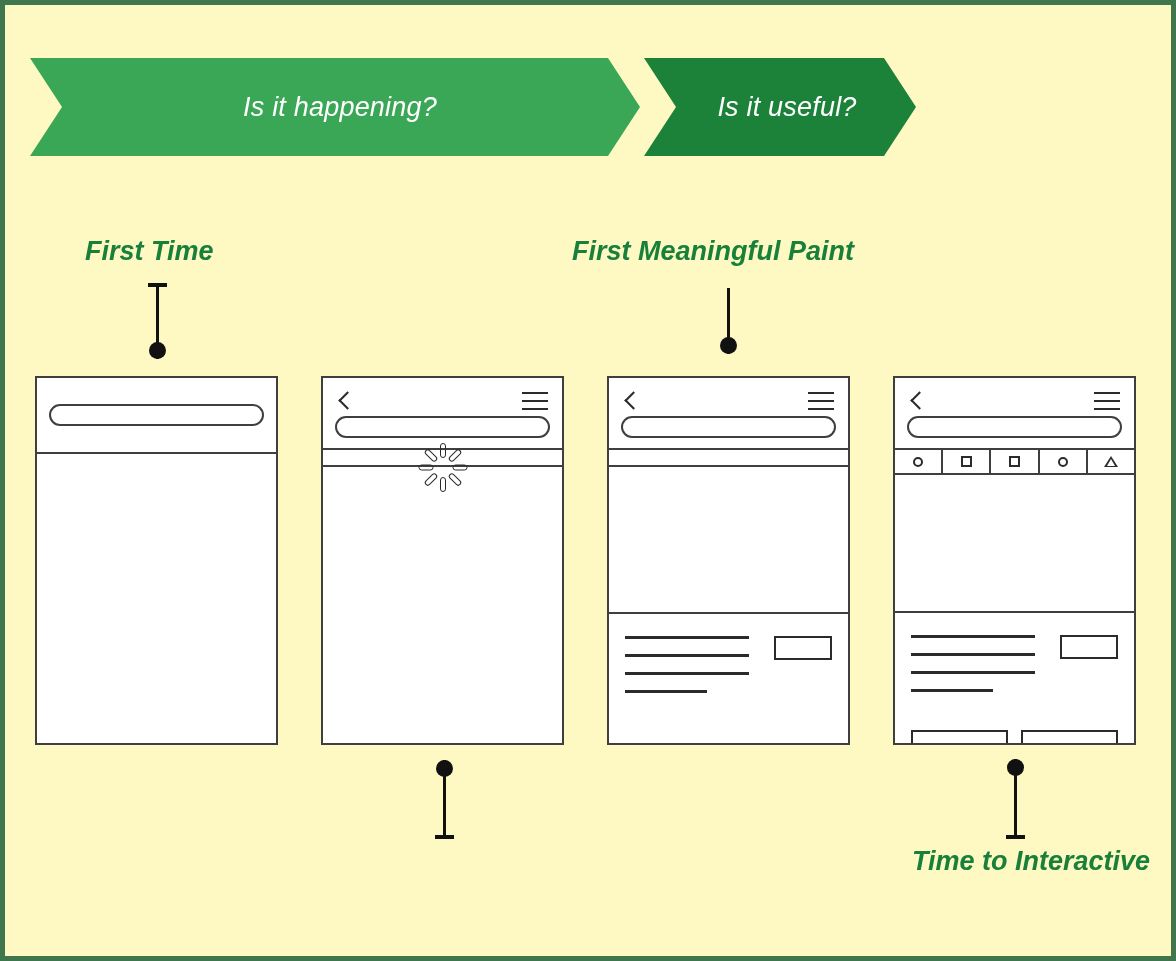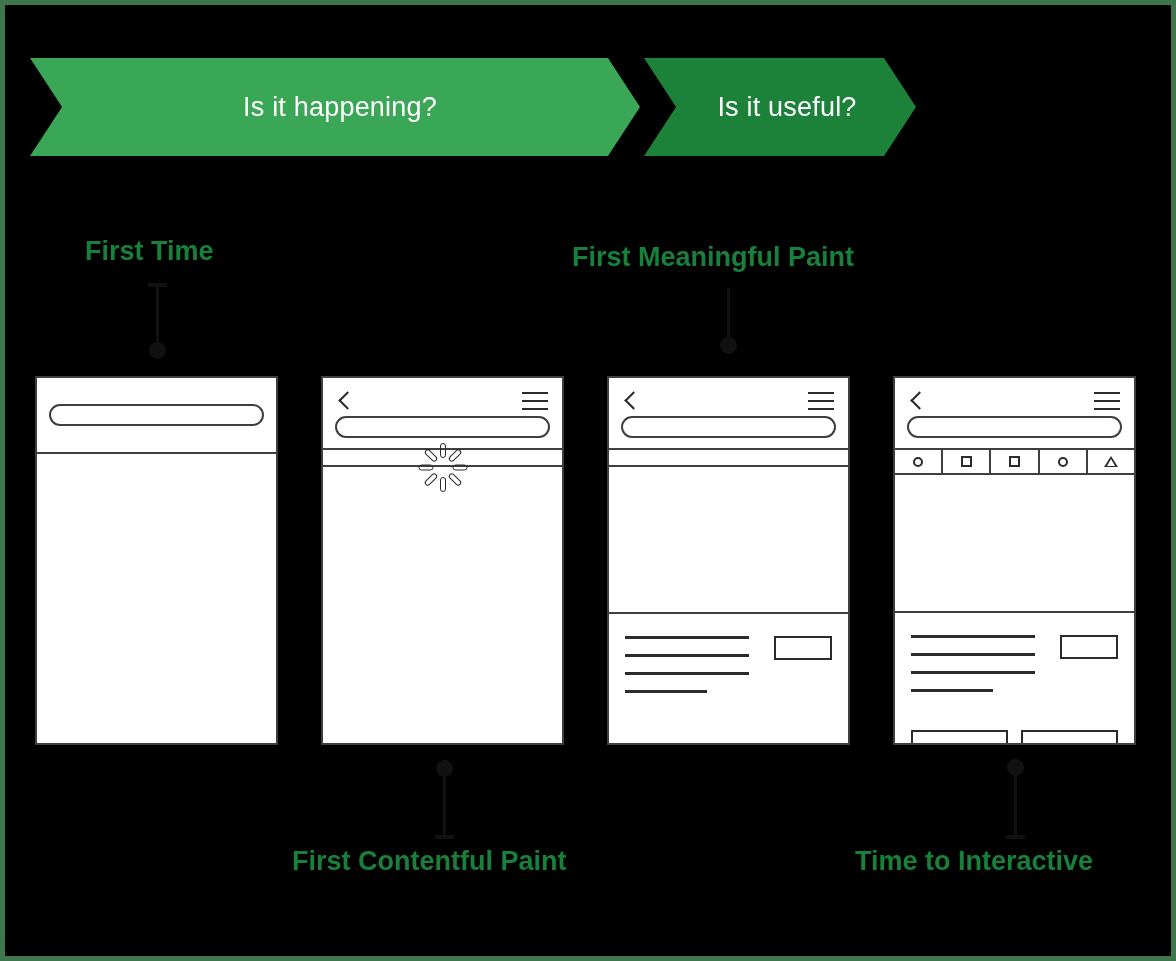--- a/index.html
+++ b/index.html
@@ -14,21 +14,22 @@
     overflow: hidden;
     font-family: "Liberation Sans", sans-serif;
   }
 
   #canvas {
     position: relative;
     width: 1176px;
     height: 961px;
     box-sizing: border-box;
     border: 5px solid #40764b;
-    background: #000000;
+    background: #fef9c3;
+    font-style: italic;
   }
 
   
   #banner {
     position: absolute;
     left: 25px;
     top: 53px;
     width: 1120px;
     height: 98px;
   }
@@ -108,27 +109,27 @@
     height: 17px;
     border-radius: 50%;
     background: #111111;
   }
   .leader .cap-dot.top { top: 0; }
   .leader .cap-dot.bottom { bottom: 0; }
 
   #label-fp  { left: 80px;  top: 233px; }
   #leader-fp { left: 141px; top: 278px; height: 76px; }
 
-  #label-fmp  { left: 567px; top: 233px; margin-top: 6px; }
+  #label-fmp  { left: 567px; top: 233px; }
   #leader-fmp { left: 712px; top: 283px; height: 66px; }
 
   #label-fcp  { left: 287px; top: 843px; }
   #leader-fcp { left: 428px; top: 755px; height: 79px; }
 
-  #label-tti  { left: 850px; top: 843px; }
+  #label-tti  { left: 907px; top: 843px; }
   #leader-tti { left: 999px; top: 754px; height: 80px; }
 
   
   .phone {
     position: absolute;
     top: 371px;
     width: 243px;
     height: 369px;
     background: #ffffff;
     border: 2px solid #3f3f3f;
@@ -333,21 +334,20 @@
     <div class="stem"></div>
     <div class="cap-dot bottom"></div>
   </div>
 
   <div class="metric-label" id="label-fmp">First Meaningful Paint</div>
   <div class="leader" id="leader-fmp">
     <div class="stem"></div>
     <div class="cap-dot bottom"></div>
   </div>
 
-  <div class="metric-label" id="label-fcp">First Contentful Paint</div>
   <div class="leader" id="leader-fcp">
     <div class="cap-dot top"></div>
     <div class="stem"></div>
     <div class="cap-bar bottom"></div>
   </div>
 
   <div class="metric-label" id="label-tti">Time to Interactive</div>
   <div class="leader" id="leader-tti">
     <div class="cap-dot top"></div>
     <div class="stem"></div>

